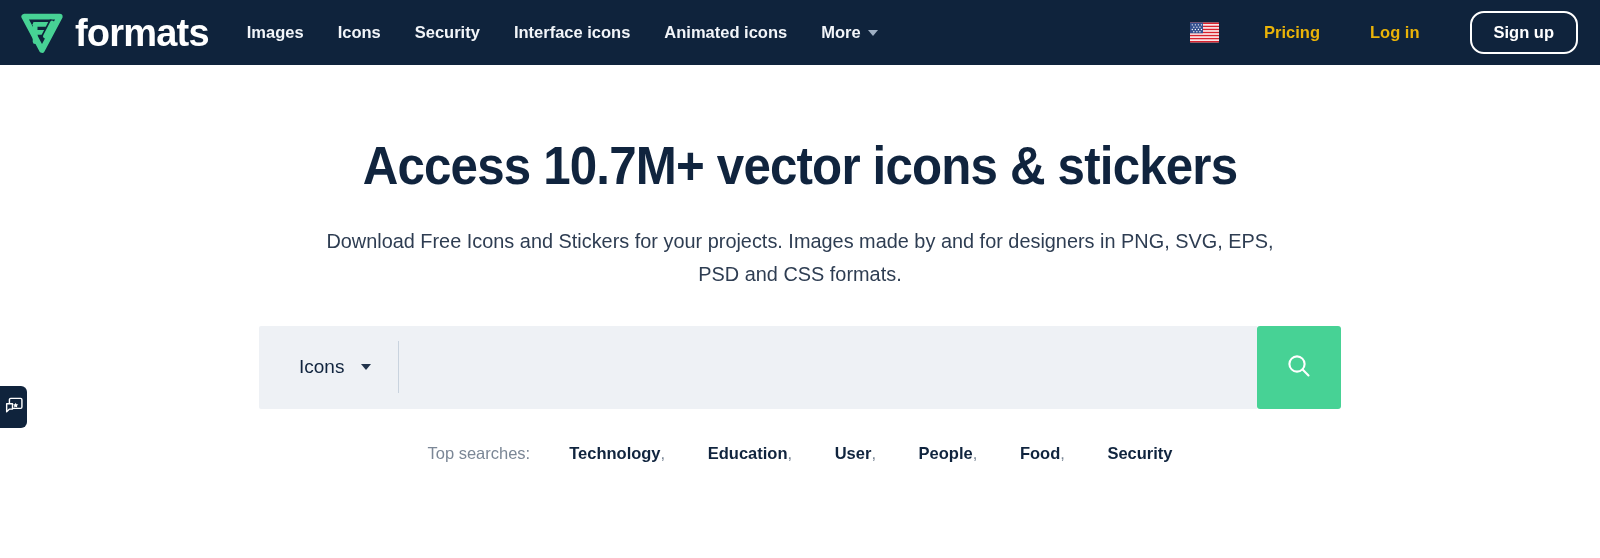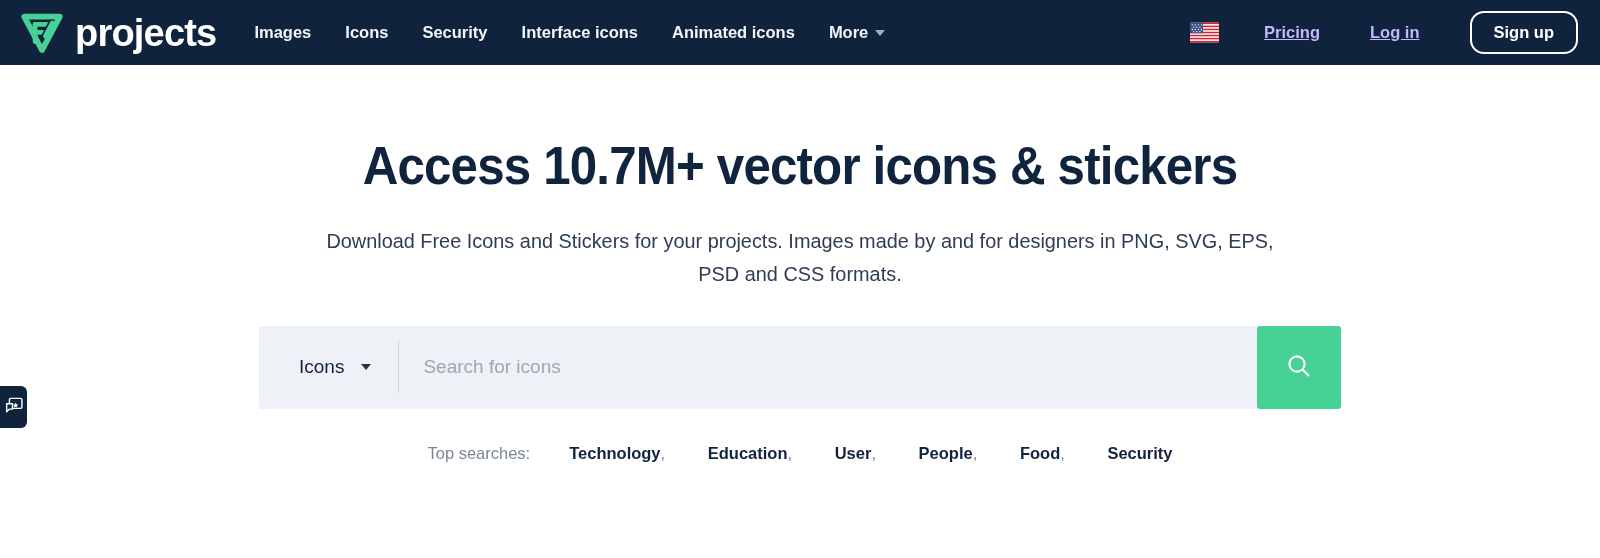--- a/index.html
+++ b/index.html
@@ -84,27 +84,26 @@
   .flag {
     width: 29px;
     height: 21px;
     display: block;
     margin-right: 45px;
     cursor: pointer;
     border-radius: 1px;
   }
 
   .header-link {
-    color: #c4b5fd;
+    color: #eab308;
     font-size: 16.5px;
     font-weight: 700;
     cursor: pointer;
     white-space: nowrap;
     margin-right: 50px;
-    text-decoration: underline;
   }
 
   .signup-btn {
     border: 2px solid #ffffff;
     border-radius: 14px;
     color: #ffffff;
     font-size: 16.5px;
     font-weight: 700;
     padding: 10px 22px;
     background: transparent;
@@ -267,21 +266,21 @@
       <span>
         <svg class="brand-logo" viewBox="0 0 48 48" xmlns="http://www.w3.org/2000/svg">
           <path d="M4.6 6.2 L43.4 6.2 L24 42.6 Z" fill="none" stroke="#47d295" stroke-width="6.2" stroke-linejoin="round"></path>
           <path d="M16.5 14.5 L30.5 14.5" stroke="#47d295" stroke-width="5.2" stroke-linecap="round"></path>
           <path d="M16.5 23.3 L26.0 23.3" stroke="#47d295" stroke-width="5.2" stroke-linecap="round"></path>
           <path d="M16.5 14.5 L16.5 33.5" stroke="#47d295" stroke-width="5.2" stroke-linecap="round"></path>
           <path d="M33.6 11.5 L25.0 28.0" stroke="#0f233c" stroke-width="4.4" stroke-linecap="round"></path>
           <path d="M35.2 13.0 L27.6 27.6" stroke="#47d295" stroke-width="5.0" stroke-linecap="round"></path>
         </svg>
       </span>
-      <span class="brand-name">projects</span>
+      <span class="brand-name">formats</span>
     </div>
 
     <div class="nav">
       <div class="nav-item">
         <span>Images</span>
       </div>
       <div class="nav-item">
         <span>Icons</span>
       </div>
       <div class="nav-item">
@@ -342,21 +341,20 @@
     <h1 class="hero-title">Access 10.7M+ vector icons &amp; stickers</h1>
     <p class="hero-subtitle">Download Free Icons and Stickers for your projects. Images made by and for designers in PNG, SVG, EPS, PSD and CSS formats.</p>
 
     <div class="search-wrap">
       <div class="search-box">
         <div class="search-type">
           <span class="search-type-label">Icons</span>
           <span class="search-type-caret"></span>
         </div>
         <div class="search-divider"></div>
-        <input class="search-input" type="text" value="" placeholder="Search for icons" style="">
       </div>
       <button class="search-btn">
         <span>
           <svg width="30" height="30" viewBox="0 0 30 30" xmlns="http://www.w3.org/2000/svg">
             <circle cx="13" cy="13" r="7.6" fill="none" stroke="#ffffff" stroke-width="2.1"></circle>
             <line x1="18.6" y1="18.6" x2="24.5" y2="24.5" stroke="#ffffff" stroke-width="2.1" stroke-linecap="round"></line>
           </svg>
         </span>
       </button>
     </div>

